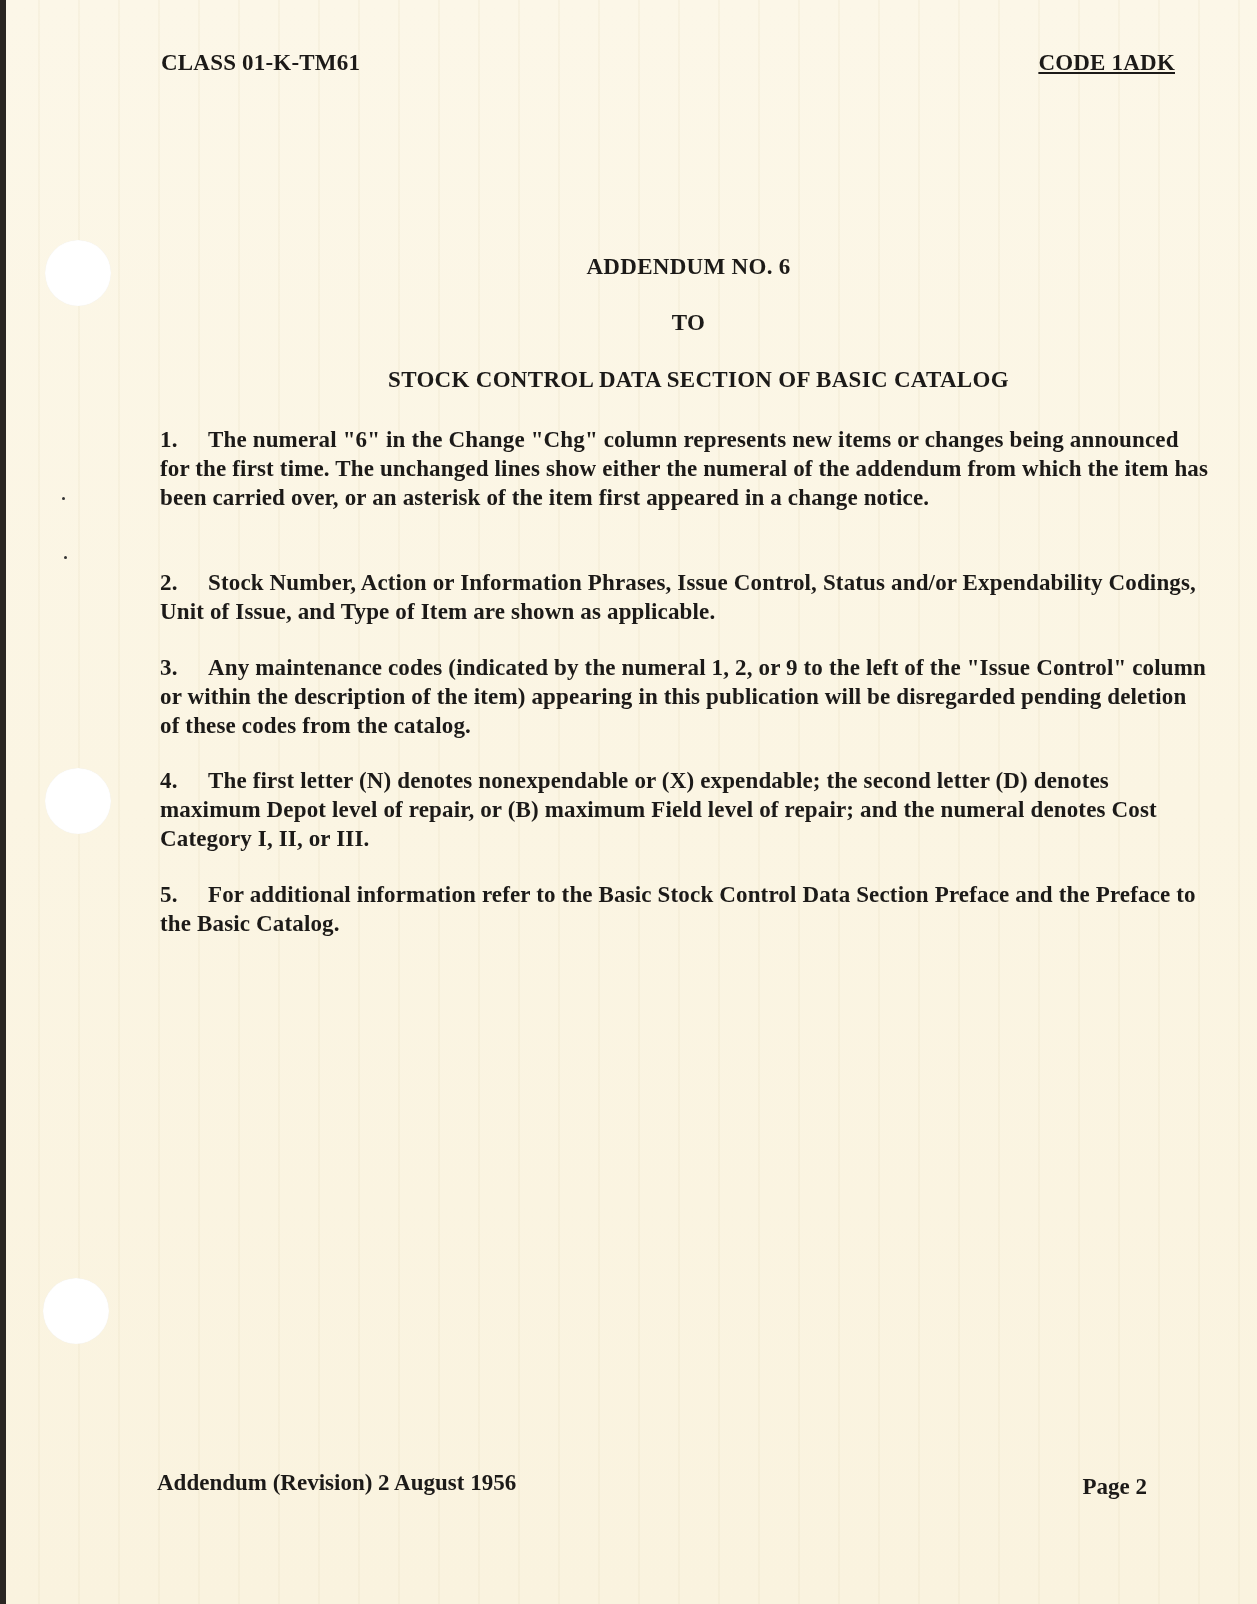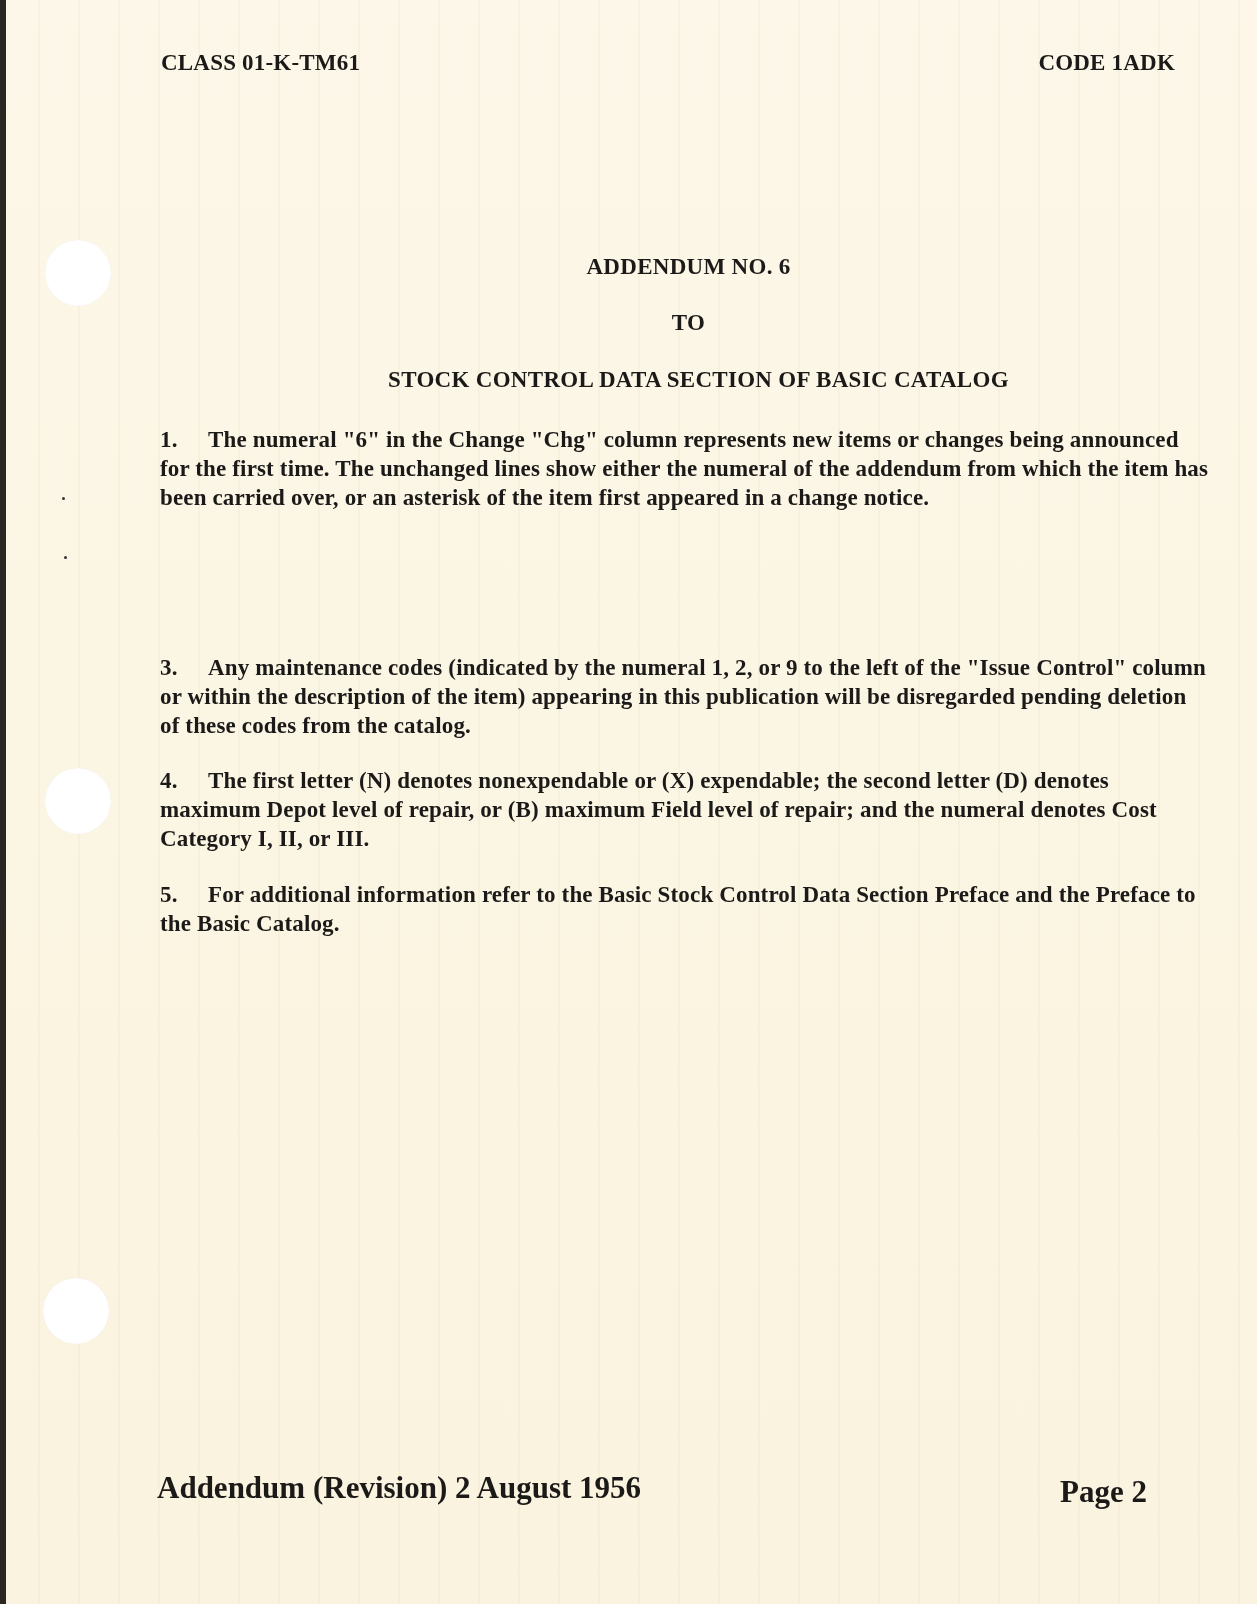--- a/index.html
+++ b/index.html
@@ -38,21 +38,21 @@
     }
     .hdr {
       position: absolute;
       top: 50px;
       font-size: 23px;
       font-weight: bold;
       letter-spacing: 0.2px;
       font-family: "Liberation Serif", "DejaVu Serif", serif;
     }
     .hdr-left { left: 161px; }
-    .hdr-right { right: 82px; }
+    .hdr-right { right: 82px; text-decoration: underline; }
     .title-line {
       position: absolute;
       left: 0; width: 1257px;
       text-align: center;
       font-weight: bold;
       font-size: 23px;
       font-family: "Liberation Serif", "DejaVu Serif", serif;
       letter-spacing: 0.3px;
     }
     .t1 { top: 254px; left: 60px; }
@@ -73,21 +73,21 @@
       width: 48px;
     }
     .p1 { top: 425px; }
     .p2 { top: 568px; }
     .p3 { top: 653px; }
     .p4 { top: 766px; }
     .p5 { top: 880px; }
     .footer {
       position: absolute;
       top: 1470px;
-      font-size: 31px;
+      font-size: 23px;
       font-weight: bold;
       font-family: "Liberation Serif", "DejaVu Serif", serif;
     }
     .footer-left { left: 157px; }
     .footer-right { right: 110px; top: 1474px; }
     .speck {
       position: absolute;
       width: 3px; height: 3px;
       background: #333;
       border-radius: 50%;
@@ -109,20 +109,23 @@
   <div class="hdr hdr-left">CLASS 01-K-TM61</div>
   <div class="hdr hdr-right">CODE 1ADK</div>
 
   <div class="title-line t1">ADDENDUM NO. 6</div>
   <div class="title-line t2">TO</div>
   <div class="title-line t3">STOCK CONTROL DATA SECTION OF BASIC CATALOG</div>
 
   <div class="para p1">
     <span class="num">1.</span><span>The numeral "6" in the Change "Chg" column represents new items or changes being announced for the first time.  The unchanged lines show either the numeral of the addendum from which the item has been carried over, or an asterisk of the item first appeared in a change notice.</span>
   </div>
+  <div class="para p2">
+    <span class="num">2.</span><span>Stock Number, Action or Information Phrases, Issue Control, Status and/or Expendability Codings, Unit of Issue, and Type of Item are shown as applicable.</span>
+  </div>
   <div class="para p3">
     <span class="num">3.</span><span>Any maintenance codes (indicated by the numeral 1, 2, or 9 to the left of the "Issue Control" column or within the description of the item) appearing in this publication will be disregarded pending deletion of these codes from the catalog.</span>
   </div>
   <div class="para p4">
     <span class="num">4.</span><span>The first letter (N) denotes nonexpendable or (X) expendable; the second letter (D) denotes maximum Depot level of repair, or (B) maximum Field level of repair; and the numeral denotes Cost Category I, II, or III.</span>
   </div>
   <div class="para p5">
     <span class="num">5.</span><span>For additional information refer to the Basic Stock Control Data Section Preface and the Preface to the Basic Catalog.</span>
   </div>
 

